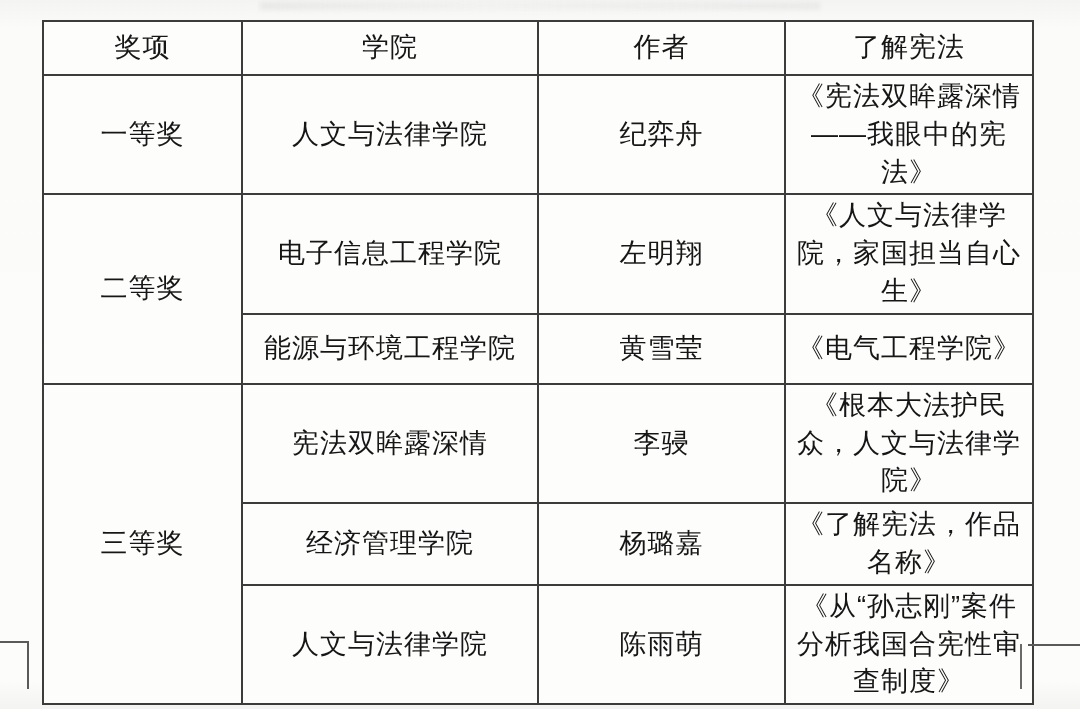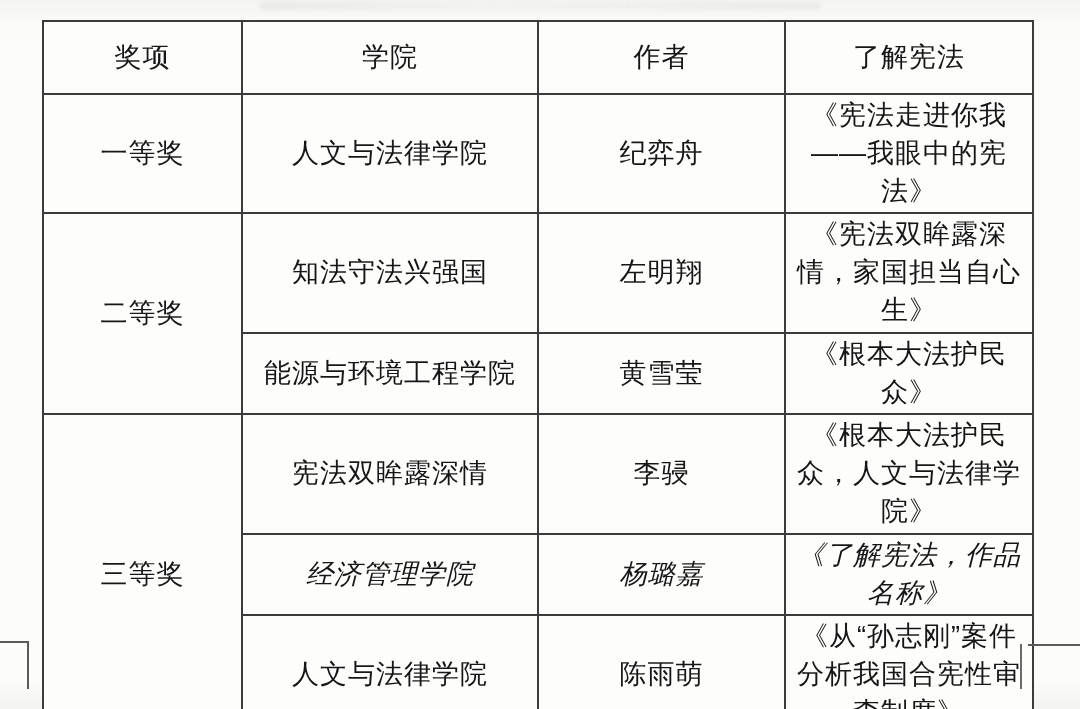--- a/index.html
+++ b/index.html
@@ -35,26 +35,26 @@
     text-align: center;
     vertical-align: middle;
     font-size: 27px;
     font-weight: 500;
     line-height: 1.4;
     padding: 2px 6px;
     letter-spacing: 1px;
     color: #161616;
   }
   th.h-cell { font-weight: 600; font-size: 28px; }
-  tr.r-head   { height: 73px; }
+  tr.r-head   { height: 54px; }
   tr.r1 { height: 113px; }
   tr.r2 { height: 106px; }
   tr.r3 { height: 70px; }
   tr.r4 { height: 110px; }
-  tr.r5 { height: 76px; font-style: italic; }
+  tr.r5 { height: 76px; }
   tr.r6 { height: 106px; }
   
   .artifact { position: absolute; pointer-events: none; }
   .artifact-left-h  { left: 0;     top: 641px; width: 29px;  border-top: 2px solid #5a5a5a; }
   .artifact-left-v  { left: 27px;  top: 641px; height: 48px; border-left: 2px solid #5a5a5a; }
   .artifact-right-h { left: 1028px;top: 644px; width: 52px;  border-top: 2px solid #5a5a5a; }
   .artifact-right-v { left: 1020px;top: 644px; height: 45px; border-left: 2px solid #6a6a6a; }
   .smudge-top {
     left: 260px; top: 2px; width: 560px; height: 8px;
     background: linear-gradient(90deg, rgba(210,210,208,0.35), rgba(225,225,223,0.15) 40%, rgba(210,210,208,0.3));
@@ -78,32 +78,32 @@
       <tr class="r-head">
     <th class="h-cell">奖项</th>
     <th class="h-cell">学院</th>
     <th class="h-cell">作者</th>
     <th class="h-cell">了解宪法</th>
   </tr>
   <tr class="r1">
     <td>一等奖</td>
     <td>人文与法律学院</td>
     <td>纪弈舟</td>
-    <td>《宪法走进你我——我眼中的宪法》</td>
+    <td>《宪法双眸露深情——我眼中的宪法》</td>
   </tr>
   <tr class="r2">
     <td rowspan="2">二等奖</td>
-    <td>知法守法兴强国</td>
+    <td>电子信息工程学院</td>
     <td>左明翔</td>
-    <td>《宪法双眸露深情，家国担当自心生》</td>
+    <td>《人文与法律学院，家国担当自心生》</td>
   </tr>
   <tr class="r3">
     <td>能源与环境工程学院</td>
     <td>黄雪莹</td>
-    <td>《根本大法护民众》</td>
+    <td>《电气工程学院》</td>
   </tr>
   <tr class="r4">
     <td rowspan="3">三等奖</td>
     <td>宪法双眸露深情</td>
     <td>李骎</td>
     <td>《根本大法护民众，人文与法律学院》</td>
   </tr>
   <tr class="r5">
     <td>经济管理学院</td>
     <td>杨璐嘉</td>

